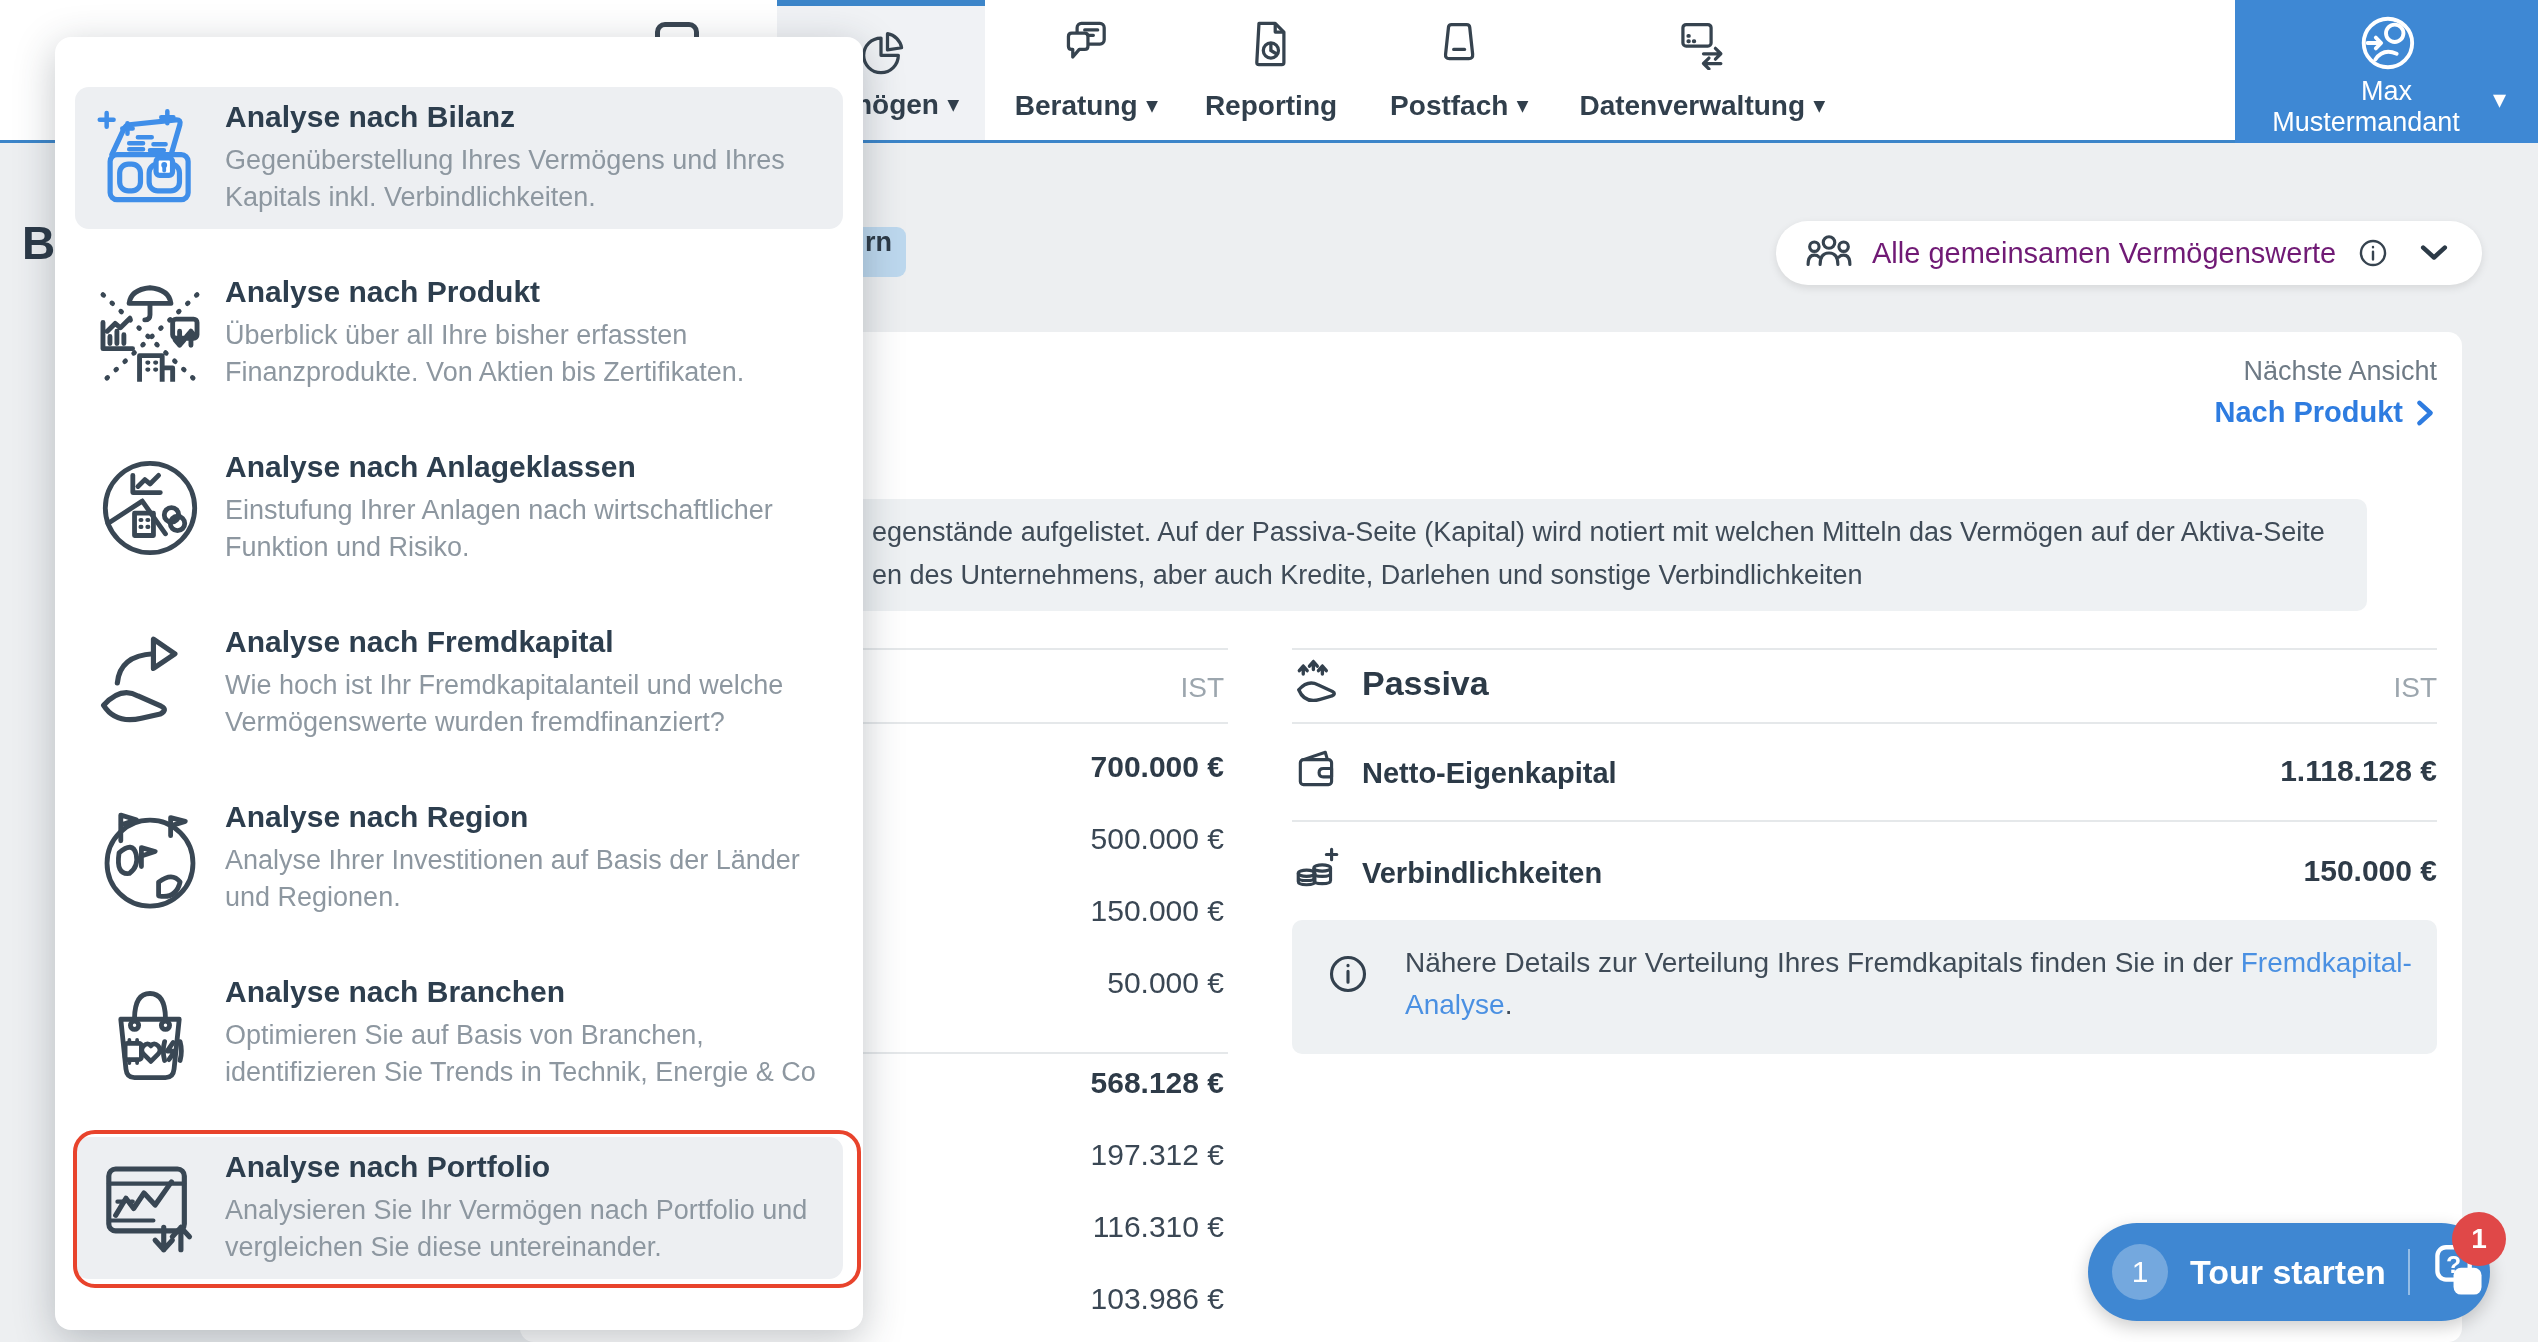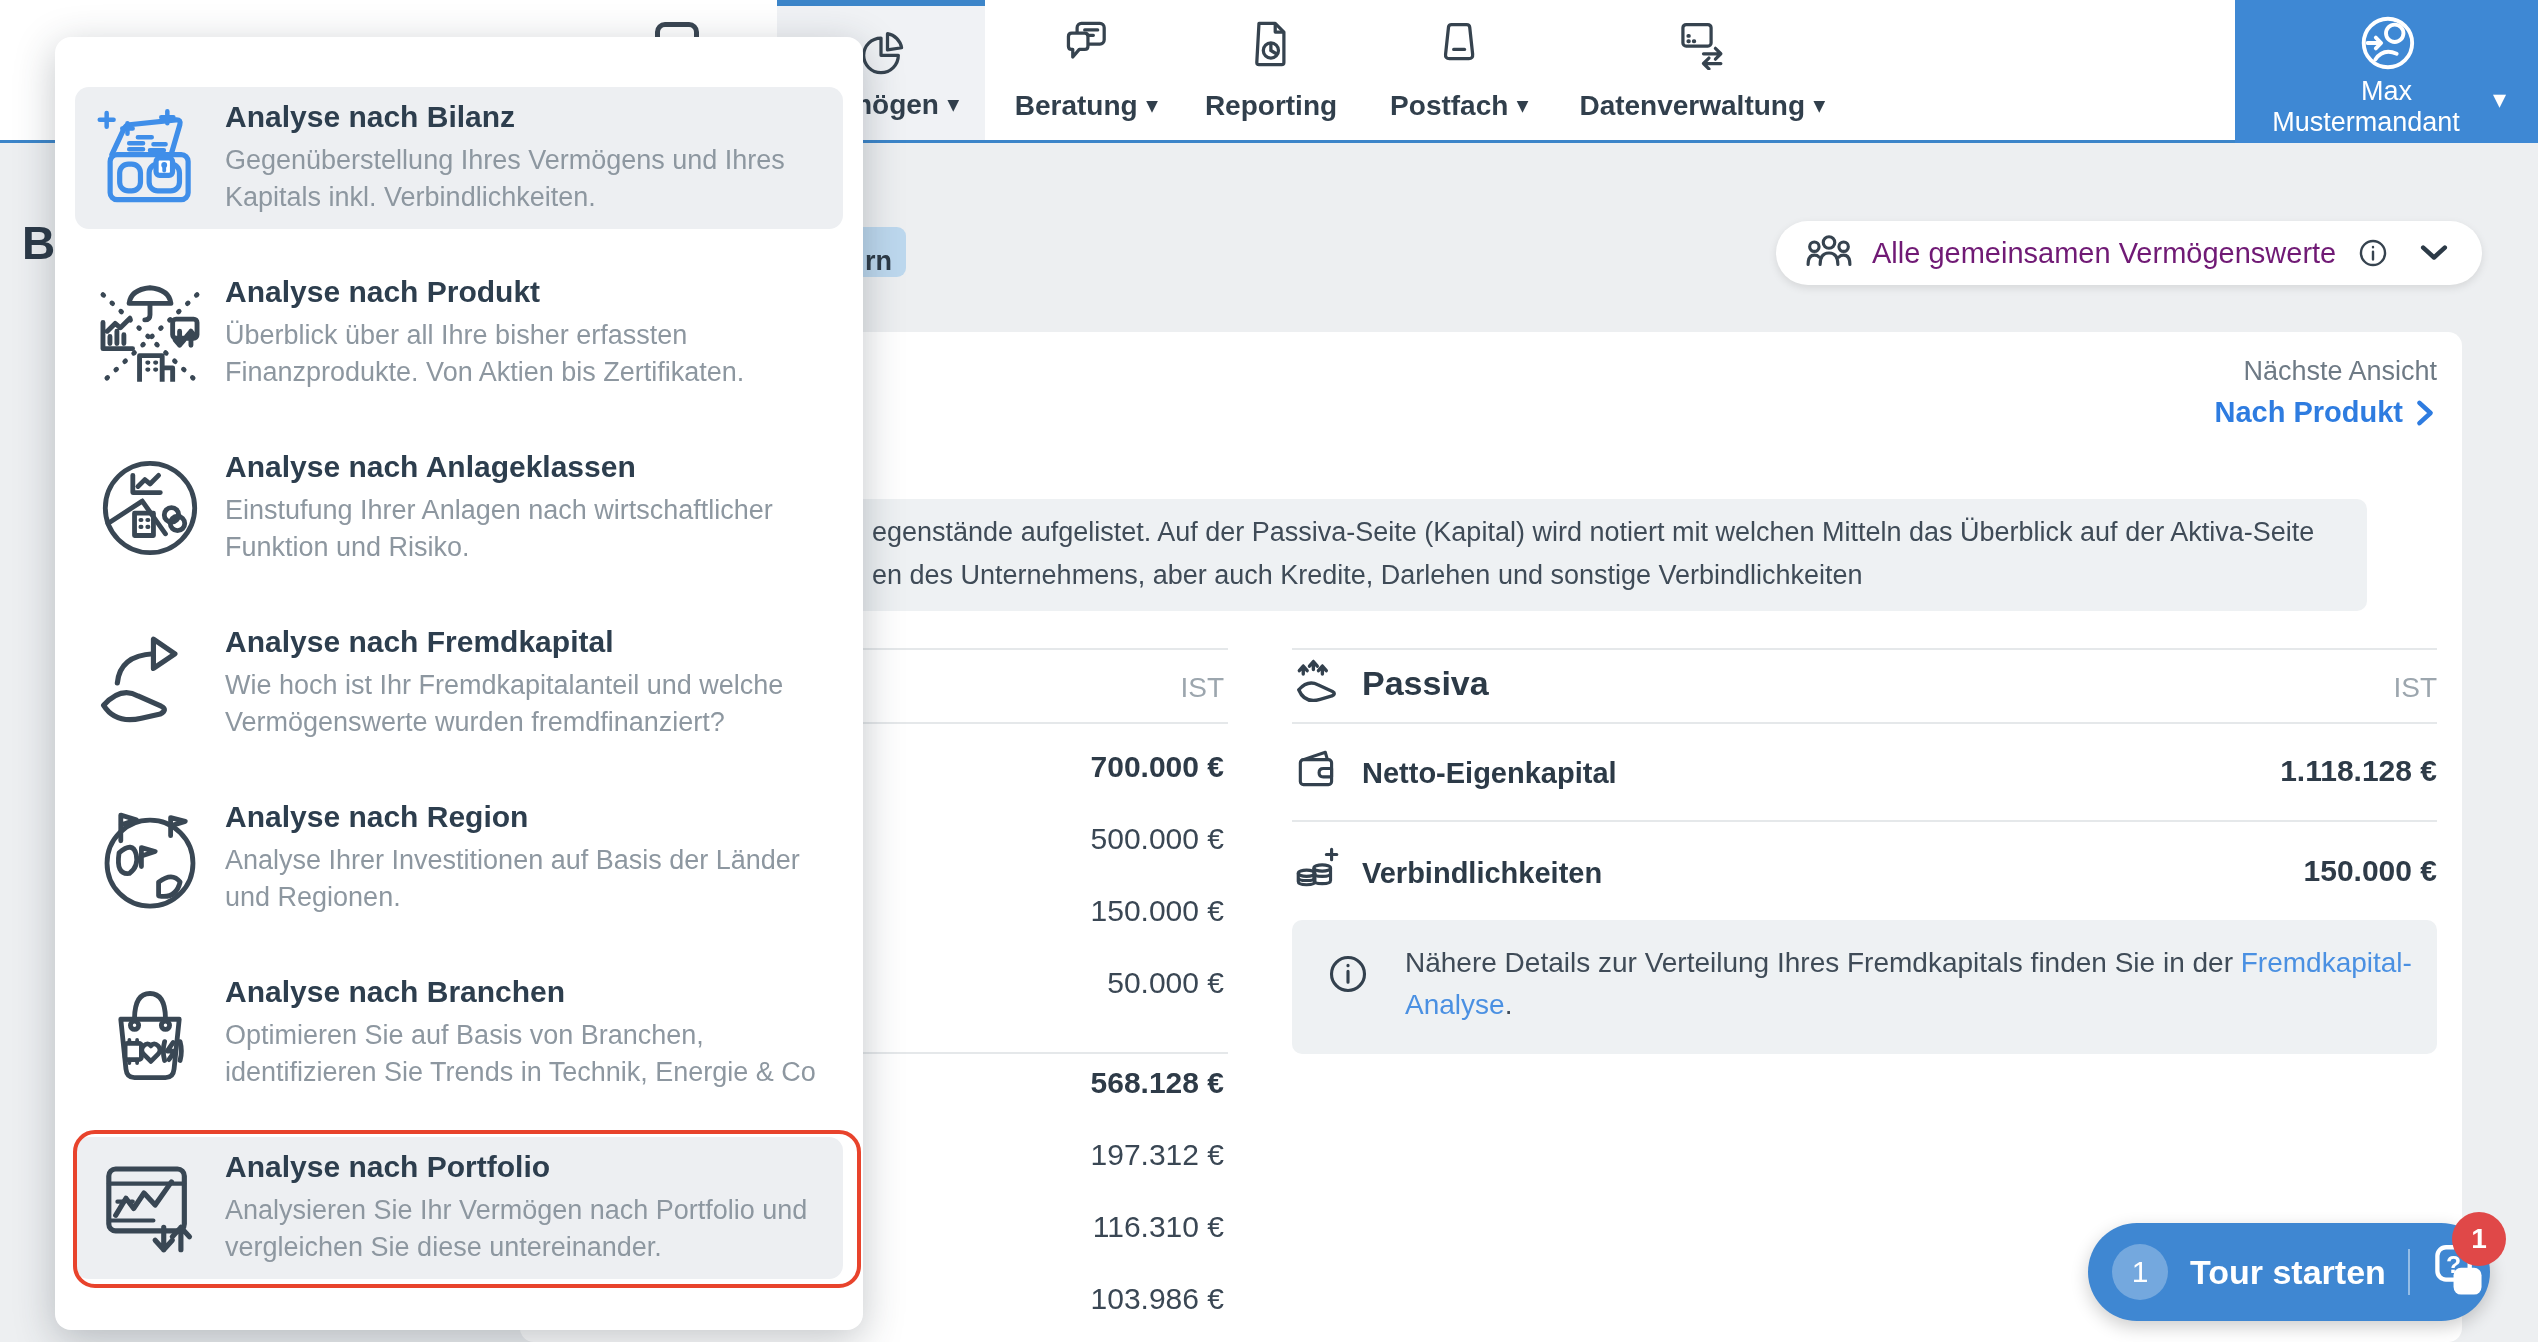--- a/index.html
+++ b/index.html
@@ -12,21 +12,21 @@
   .nav-item{position:absolute;top:0;height:140px;transform:translateX(-50%);display:flex;flex-direction:column;align-items:center;justify-content:center;gap:20px;color:#313f4c;cursor:pointer;}
   .nav-label{font-size:28px;font-weight:600;white-space:nowrap;display:flex;align-items:center;}
   .nav-caret{font-size:21px;margin-left:9px;position:relative;top:-1px;}
   #tab-vermoegen{position:absolute;left:777px;top:0;width:208px;height:140px;background:#f0f2f5;border-top:6px solid #3c85c9;box-sizing:border-box;display:flex;flex-direction:column;align-items:center;justify-content:center;gap:12px;color:#313f4c;cursor:pointer;}
   #client-box{position:absolute;left:2235px;top:0;width:303px;height:143px;background:#3e88d4;color:#fff;text-align:center;cursor:pointer;}
   #client-box .cname{font-size:27px;font-weight:400;line-height:31px;}
   #hidden-icon-frag{position:absolute;left:655px;top:22px;width:44px;height:54px;border:5px solid #3a4652;border-radius:10px;box-sizing:border-box;}
 
   
   #page-title{position:absolute;left:22px;top:216px;font-size:46px;font-weight:700;color:#2b3947;}
-  #partial-btn{position:absolute;left:822px;top:227px;width:84px;height:50px;background:#bdd8ee;border-radius:9px;display:flex;align-items:flex-end;justify-content:flex-end;padding-right:14px;box-sizing:border-box;font-size:27px;font-weight:600;color:#2c3a47;cursor:pointer;}
+  #partial-btn{position:absolute;left:822px;top:227px;width:84px;height:50px;background:#bdd8ee;border-radius:9px;display:flex;align-items:flex-start;justify-content:flex-end;padding-right:14px;box-sizing:border-box;font-size:27px;font-weight:600;color:#2c3a47;cursor:pointer;}
   #scope-pill{position:absolute;left:1776px;top:221px;width:706px;height:64px;background:#fff;border-radius:33px;box-shadow:0 3px 8px rgba(0,0,0,.10);display:flex;align-items:center;padding:0 30px;box-sizing:border-box;gap:20px;cursor:pointer;}
   #scope-pill .plabel{font-size:29px;font-weight:500;color:#701a75;white-space:nowrap;}
 
   
   #card{position:absolute;left:520px;top:332px;width:1942px;height:1010px;background:#fff;border-radius:14px;}
   #next-caption{position:absolute;right:101px;top:356px;font-size:27px;color:#6e7a85;}
   #next-link{position:absolute;right:101px;top:396px;font-size:29px;font-weight:700;color:#2e7ce0;display:flex;align-items:center;gap:10px;cursor:pointer;}
   #desc-band{position:absolute;left:545px;top:499px;width:1822px;height:112px;background:#eef1f3;border-radius:10px;}
   .desc-line{position:absolute;left:872px;font-size:27px;color:#3f4b57;white-space:nowrap;}
   .rule{position:absolute;height:2px;background:#e5e8ea;}
@@ -188,21 +188,21 @@
   <div id="next-link">
     <span>Nach Produkt</span>
     <span>
       <svg width="24" height="30" viewBox="0 0 26 32" fill="none" stroke="#2e7ce0" stroke-width="5" stroke-linecap="round" stroke-linejoin="round">
         <path d="M7 5 l12 11 -12 11"></path>
       </svg>
     </span>
   </div>
 
   <div id="desc-band"></div>
-  <div class="desc-line" style="top:517px">egenstände aufgelistet. Auf der Passiva-Seite (Kapital) wird notiert mit welchen Mitteln das Überblick auf der Aktiva-Seite</div>
+  <div class="desc-line" style="top:517px">egenstände aufgelistet. Auf der Passiva-Seite (Kapital) wird notiert mit welchen Mitteln das Vermögen auf der Aktiva-Seite</div>
   <div class="desc-line" style="top:560px">en des Unternehmens, aber auch Kredite, Darlehen und sonstige Verbindlichkeiten</div>
 
   <div class="rule" style="left:545px;top:648px;width:683px"></div>
   <div class="abs col-ist" style="right:1314px;top:672px">IST</div>
   <div class="rule" style="left:545px;top:722px;width:683px"></div>
 
   <div class="val bold" style="top:750px">700.000 €</div>
   <div class="val" style="top:822px">500.000 €</div>
   <div class="val" style="top:894px">150.000 €</div>
   <div class="val" style="top:966px">50.000 €</div>

